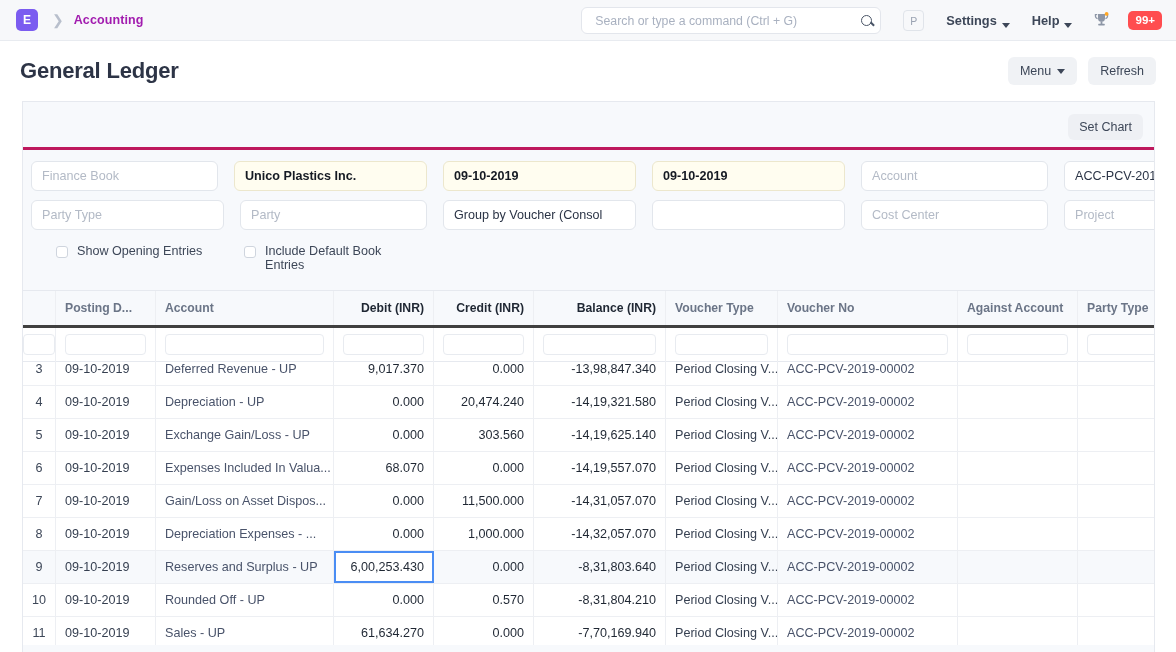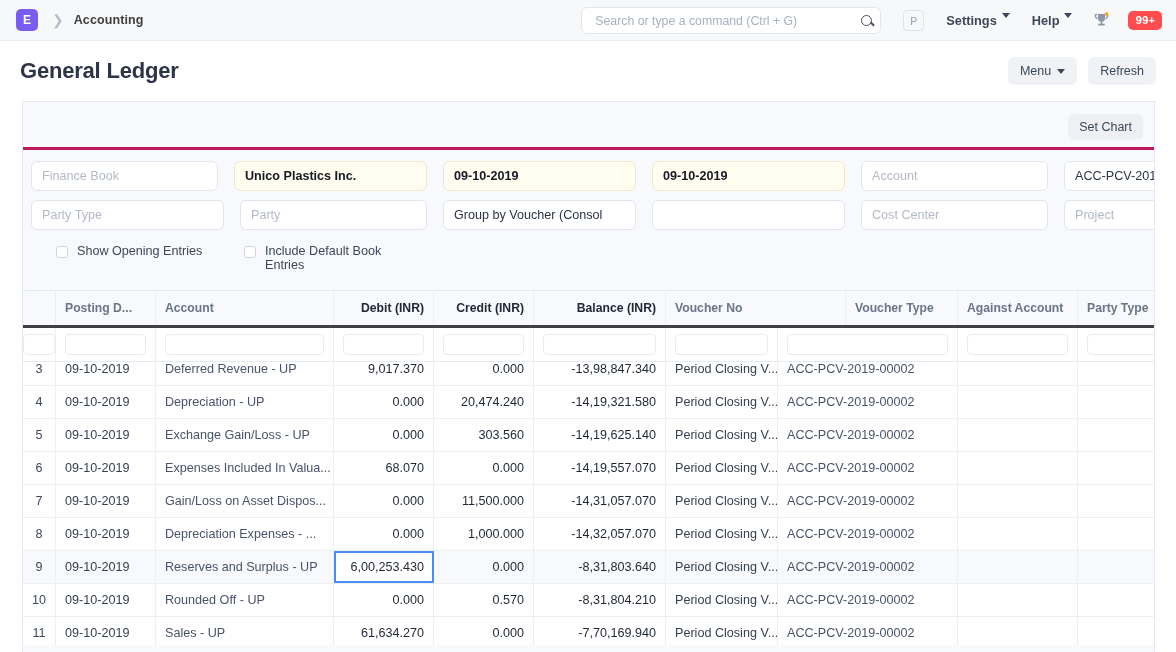--- a/index.html
+++ b/index.html
@@ -30,21 +30,21 @@
     display: flex; align-items: center; justify-content: center;
     font-family: "Liberation Sans", sans-serif;
   }
   .bc-sep {
     color: #b8bfcc;
     font-size: 14px;
     margin: 0 10px 0 14px;
     line-height: 1;
   }
   .bc-item {
-    color: #404040;
+    color: #a21caf;
     font-size: 12.5px;
     font-weight: bold;
     letter-spacing: .1px;
   }
   .nav-right {
     position: absolute;
     right: 14px; top: 0;
     height: 41px;
     display: flex; align-items: center;
     gap: 0;
@@ -89,21 +89,21 @@
     color: #9aa3b2;
     font-size: 10.5px;
     display: flex; align-items: center; justify-content: center;
     margin-left: 22px;
   }
   .nav-drop {
     color: #3d4758;
     font-size: 12.8px;
     font-weight: bold;
     margin-left: 22px;
-    display: flex; align-items: flex-start;
+    display: flex; align-items: flex-end;
     gap: 5px;
     cursor: pointer;
   }
   .caret {
     width: 0; height: 0;
     border-left: 4px solid transparent;
     border-right: 4px solid transparent;
     border-top: 5px solid #3d4758;
   }
   .trophy {
@@ -411,22 +411,22 @@
 
     <div class="table-area">
 
       <div class="dt-row dt-head">
         <div class="dt-cell idx c-idx"></div>
         <div class="dt-cell c-date">Posting D...</div>
         <div class="dt-cell c-acct">Account</div>
         <div class="dt-cell num c-debit">Debit (INR)</div>
         <div class="dt-cell num c-credit">Credit (INR)</div>
         <div class="dt-cell num c-bal">Balance (INR)</div>
+        <div class="dt-cell c-vt">Voucher Type</div>
         <div class="dt-cell c-vn">Voucher No</div>
-        <div class="dt-cell c-vt">Voucher Type</div>
         <div class="dt-cell c-aa">Against Account</div>
         <div class="dt-cell c-pt">Party Type</div>
       </div>
 
       <div class="dt-row dt-filter">
         <div class="dt-cell idx c-idx">
             <input class="cell-input" style="">
           </div>
         <div class="dt-cell c-date">
             <input class="cell-input" style="">

